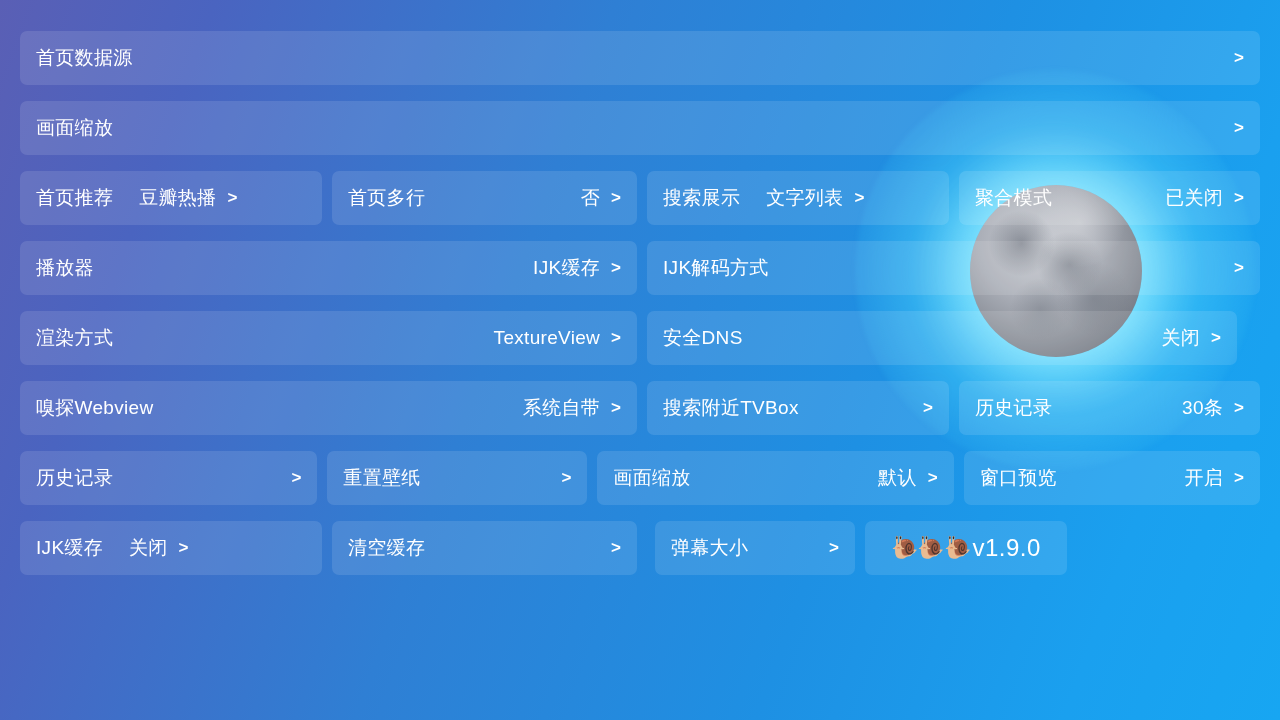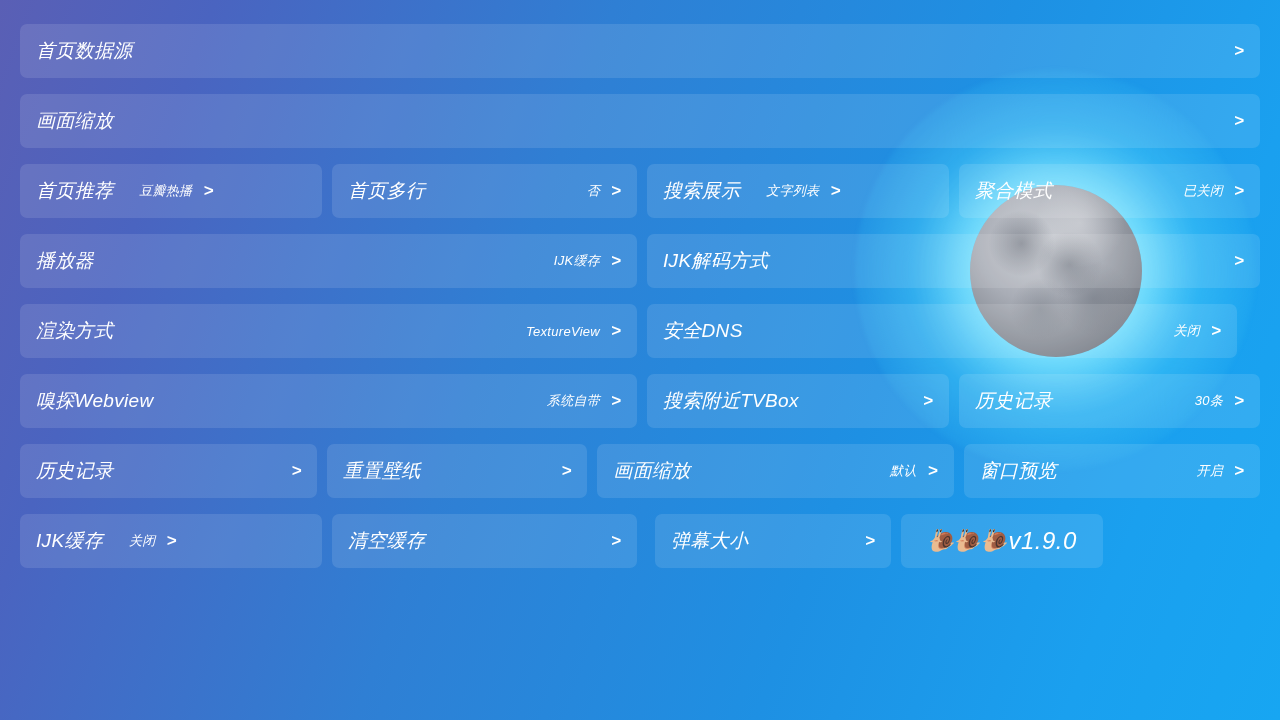--- a/index.html
+++ b/index.html
@@ -50,23 +50,22 @@
       radial-gradient(circle at 72% 66%, rgba(105,111,122,0.42) 0%, rgba(105,111,122,0.0) 22%),
       radial-gradient(circle at 41% 72%, rgba(110,116,126,0.40) 0%, rgba(110,116,126,0.0) 19%),
       radial-gradient(circle at 38% 33%, #c9ccd2 0%, #a9adb6 38%, #8b9099 62%, #70757f 84%, #5e636d 100%);
     box-shadow: 0 0 40px 14px rgba(150,235,255,0.55);
   }
 
   
   #grid {
     position: absolute;
     left: 20px;
-    top: 24px;
+    top: 31px;
     width: 1240px;
-    font-style: italic;
   }
   .row {
     display: flex;
     height: 54px;
     margin-bottom: 16px;
   }
   .cell {
     height: 54px;
     border-radius: 7px;
     background: rgba(255,255,255,0.115);
@@ -78,21 +77,21 @@
     position: relative;
     overflow: hidden;
   }
 
   .label {
     font-size: 19px;
     letter-spacing: 0.3px;
     white-space: nowrap;
   }
   .value {
-    font-size: 13px;
+    font-size: 19px;
     margin-left: auto;
     white-space: nowrap;
     letter-spacing: 0.3px;
   }
   .chev {
     font-size: 17px;
     font-weight: bold;
     margin-left: 12px;
   }
   .value + .chev { margin-left: 11px; }
@@ -242,21 +241,21 @@
       <span class="value">关闭</span>
       <span class="chev">&gt;</span>
     </div>
     <div class="gapx"></div>
     <div class="cell" style="width:305px">
       <span class="label">清空缓存</span>
       <span class="chev solo">&gt;</span>
     </div>
     <div class="gapx"></div>
     <div class="gapx" style="width:8px;flex:0 0 8px"></div>
-    <div class="cell" style="width:236px">
+    <div class="cell" style="width:200px">
       <span class="label">弹幕大小</span>
       <span class="chev solo">&gt;</span>
     </div>
     <div class="gapx"></div>
     <div class="cell version-cell" style="width:202px">
       <span class="snails">🐌🐌🐌</span>
       <span class="ver-text">v1.9.0</span>
     </div>
   </div>
 

